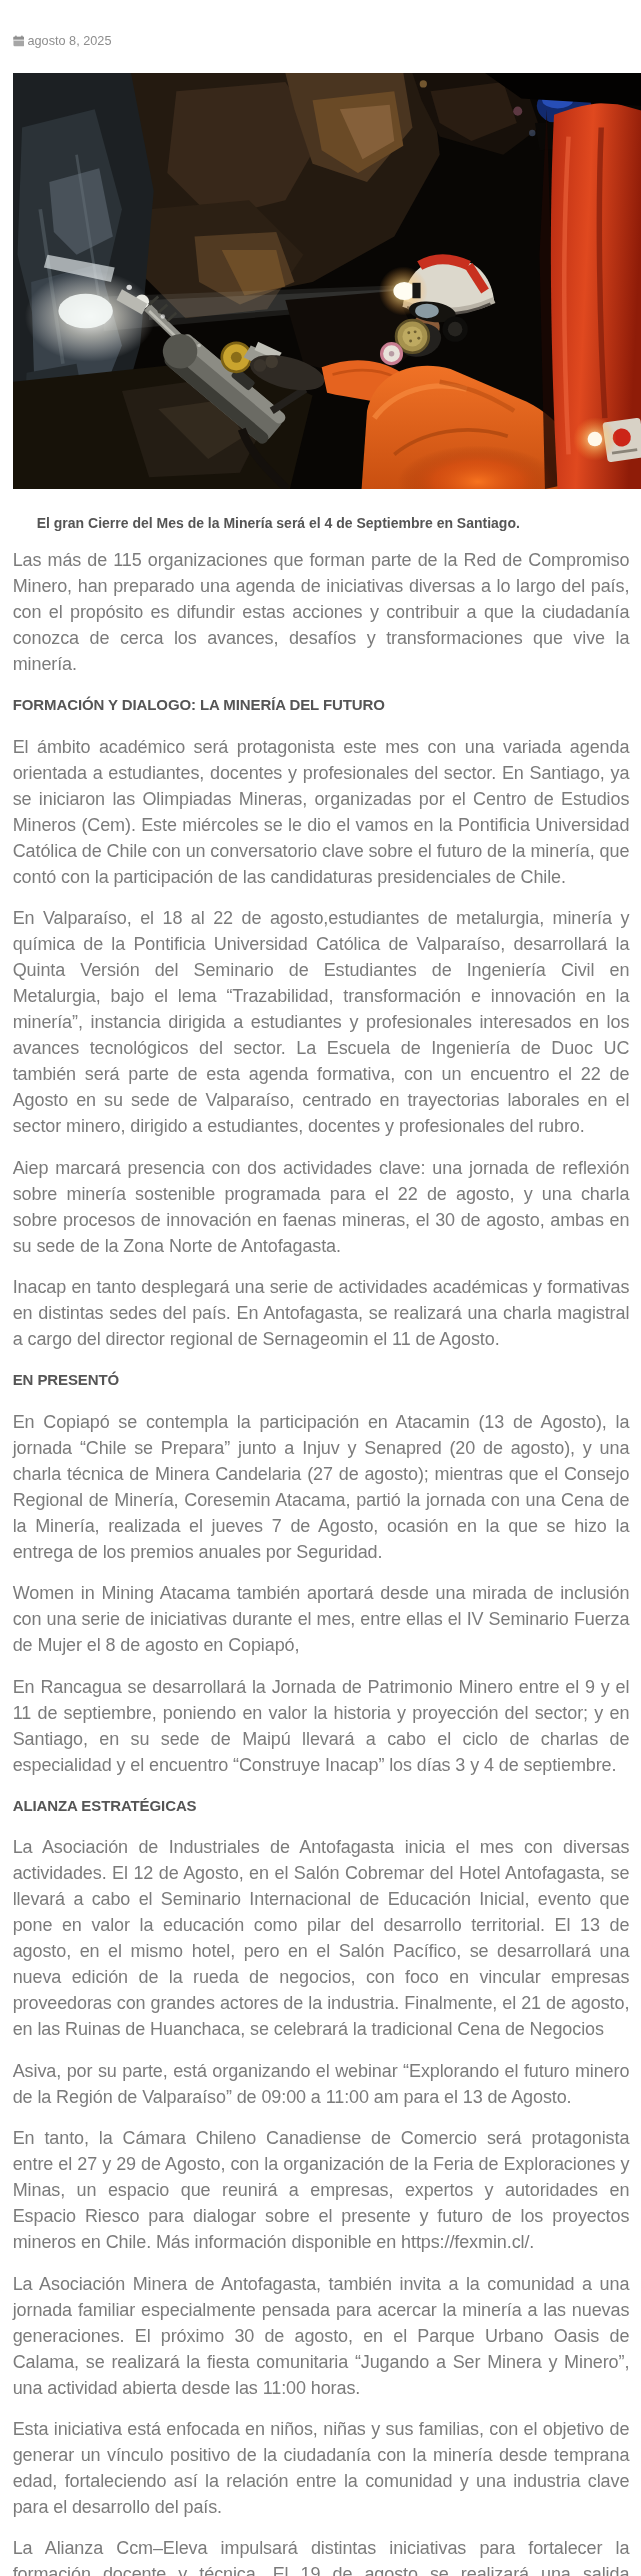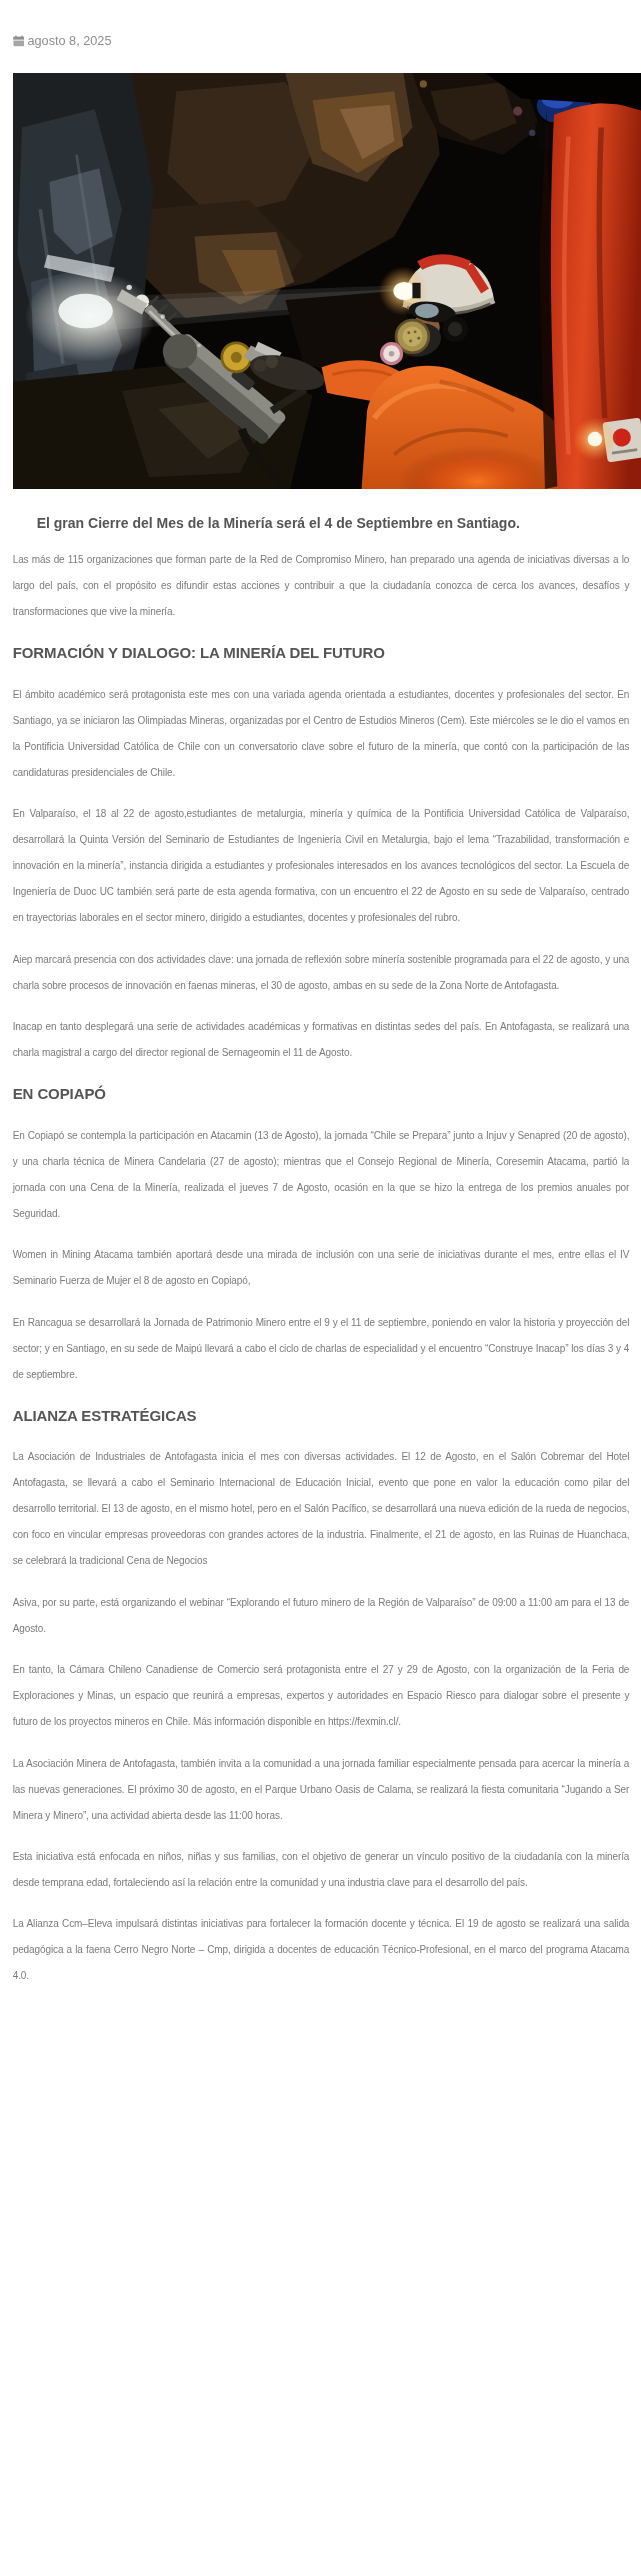--- a/index.html
+++ b/index.html
@@ -15,21 +15,21 @@
   }
   .cal-icon{display:inline-flex;flex:0 0 auto;}
   figure.article-figure{margin:24.5px -12.7px 0 0;padding:0;}
   figure.article-figure svg{display:block;width:630px;height:416px;}
   .image-caption{
     color:#555555;font-size:14px;line-height:22px;font-weight:bold;
     margin:23.6px 0 12.7px 0;
     padding-left:24px;
   }
   .body-paragraph{
-    color:#7b7b7b;font-size:10px;line-height:26px;text-align:justify;
+    color:#7b7b7b;font-size:18px;line-height:26px;text-align:justify;
     margin:0 0 15.4px 0;letter-spacing:-0.1px;
   }
   .section-heading{
     color:#555555;font-size:15px;line-height:26px;font-weight:bold;
     margin:10px 0 15.4px 0;letter-spacing:-0.1px;
   }
 </style>
 </head>
 <body>
 
@@ -210,21 +210,21 @@
 
   <p class="image-caption">El gran Cierre del Mes de la Minería será el 4 de Septiembre en Santiago.</p>
 
   <div>
       <p class="body-paragraph">Las más de 115 organizaciones que forman parte de la Red de Compromiso Minero, han preparado una agenda de iniciativas diversas a lo largo del país, con el propósito es difundir estas acciones y contribuir a que la ciudadanía conozca de cerca los avances, desafíos y transformaciones que vive la minería.</p>
       <h2 class="section-heading">FORMACIÓN Y DIALOGO: LA MINERÍA DEL FUTURO</h2>
       <p class="body-paragraph">El ámbito académico será protagonista este mes con una variada agenda orientada a estudiantes, docentes y profesionales del sector. En Santiago, ya se iniciaron las Olimpiadas Mineras, organizadas por el Centro de Estudios Mineros (Cem).  Este miércoles se le dio el vamos en la Pontificia Universidad Católica de Chile con un conversatorio clave sobre el futuro de la minería, que contó con la participación de las candidaturas presidenciales de Chile.</p>
       <p class="body-paragraph">En Valparaíso, el 18 al 22 de agosto,estudiantes de metalurgia, minería y química de la Pontificia Universidad Católica de Valparaíso, desarrollará la Quinta Versión del Seminario de Estudiantes de Ingeniería Civil en Metalurgia, bajo el lema “Trazabilidad, transformación e innovación en la minería”, instancia dirigida a estudiantes y profesionales interesados en los avances tecnológicos del sector. La Escuela de Ingeniería de Duoc UC también será parte de esta agenda formativa, con un encuentro el 22 de Agosto en su sede de Valparaíso, centrado en trayectorias laborales en el sector minero, dirigido a estudiantes, docentes y profesionales del rubro.</p>
       <p class="body-paragraph">Aiep marcará presencia con dos actividades clave: una jornada de reflexión sobre minería sostenible programada para el 22 de agosto, y una charla sobre procesos de innovación en faenas mineras, el 30 de agosto, ambas en su sede de la Zona Norte de Antofagasta.</p>
       <p class="body-paragraph">Inacap en tanto desplegará una serie de actividades académicas y formativas en distintas sedes del país. En Antofagasta, se realizará una charla magistral a cargo del director regional de Sernageomin el 11 de Agosto.</p>
-      <h2 class="section-heading">EN COPIAPÓ</h2>
+      <h2 class="section-heading">EN PRESENTÓ</h2>
       <p class="body-paragraph">En Copiapó se contempla la participación en Atacamin (13 de Agosto), la jornada “Chile se Prepara” junto a Injuv y Senapred (20 de agosto), y una charla técnica de Minera Candelaria (27 de agosto); mientras que el Consejo Regional de Minería, Coresemin Atacama, partió la jornada con una Cena de la Minería, realizada el jueves 7 de Agosto, ocasión en la que se hizo la entrega de los premios anuales por Seguridad.</p>
       <p class="body-paragraph">Women in Mining Atacama también aportará desde una mirada de inclusión con una serie de iniciativas durante el mes, entre ellas el IV Seminario Fuerza de Mujer el 8 de agosto en Copiapó,</p>
       <p class="body-paragraph">En Rancagua se desarrollará la Jornada de Patrimonio Minero entre el 9 y el 11 de septiembre, poniendo en valor la historia y proyección del sector; y en Santiago, en su sede de Maipú llevará a cabo el ciclo de charlas de especialidad y el encuentro “Construye Inacap” los días 3 y 4 de septiembre.</p>
       <h2 class="section-heading">ALIANZA ESTRATÉGICAS</h2>
       <p class="body-paragraph">La Asociación de Industriales de Antofagasta inicia el mes con diversas actividades. El 12 de Agosto, en el Salón Cobremar del Hotel Antofagasta, se llevará a cabo el Seminario Internacional de Educación Inicial, evento que pone en valor la educación como pilar del desarrollo territorial.  El 13 de agosto, en el mismo hotel, pero en el Salón Pacífico, se desarrollará una nueva edición de la rueda de negocios, con foco en vincular empresas proveedoras con grandes actores de la industria. Finalmente, el 21 de agosto, en las Ruinas de Huanchaca, se celebrará la tradicional Cena de Negocios</p>
       <p class="body-paragraph">Asiva, por su parte, está organizando el webinar “Explorando el futuro minero de la Región de Valparaíso” de 09:00 a 11:00 am para el 13 de Agosto.</p>
       <p class="body-paragraph">En tanto, la Cámara Chileno Canadiense de Comercio será protagonista entre el 27 y 29 de Agosto, con la organización de la Feria de Exploraciones y Minas, un espacio que reunirá a empresas, expertos y autoridades en Espacio Riesco para dialogar sobre el presente y futuro de los proyectos mineros en Chile. Más información disponible en https://fexmin.cl/.</p>
       <p class="body-paragraph">La Asociación Minera de Antofagasta, también invita a la comunidad a una jornada familiar especialmente pensada para acercar la minería a las nuevas generaciones. El próximo 30 de agosto, en el Parque Urbano Oasis de Calama, se realizará la fiesta comunitaria “Jugando a Ser Minera y Minero”, una actividad abierta desde las 11:00 horas.</p>
       <p class="body-paragraph">Esta iniciativa está enfocada en niños, niñas y sus familias, con el objetivo de generar un vínculo positivo de la ciudadanía con la minería desde temprana edad, fortaleciendo así la relación entre la comunidad y una industria clave para el desarrollo del país.</p>
       <p class="body-paragraph">La Alianza Ccm–Eleva impulsará distintas iniciativas para fortalecer la formación docente y técnica. El 19 de agosto se realizará una salida pedagógica a la faena Cerro Negro Norte – Cmp, dirigida a docentes de educación Técnico-Profesional, en el marco del programa Atacama 4.0.</p>

